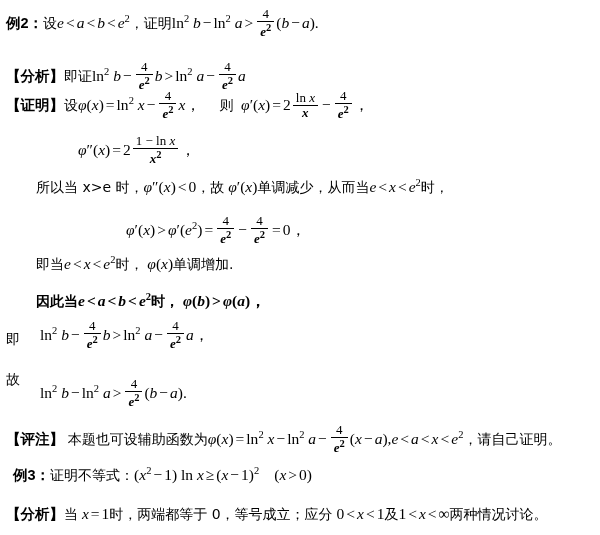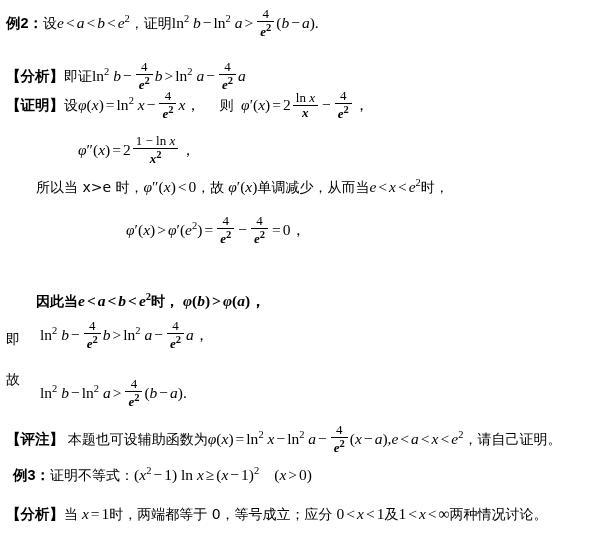--- a/index.html
+++ b/index.html
@@ -110,20 +110,23 @@
   </div>
 
   <div class="line" style="left:36px; top:178px;">
     <span class="cjk">所以当 x&gt;e 时，</span><span class="math">φ</span><span class="mathup">″(</span><span class="math">x</span><span class="mathup">)</span><span class="op">&lt;</span><span class="mathup">0</span><span class="cjk">，故</span><span class="math">&nbsp;φ</span><span class="mathup">′(</span><span class="math">x</span><span class="mathup">)</span><span class="cjk">单调减少，从而当</span><span class="math">e</span><span class="op">&lt;</span><span class="math">x</span><span class="op">&lt;</span><span class="math">e</span><span class="supn">2</span><span class="cjk">时，</span>
   </div>
 
   <div class="line" style="left:78px; top:215px;margin-left:48px;">
     <span class="math">φ</span><span class="mathup">′(</span><span class="math">x</span><span class="mathup">)</span><span class="op">&gt;</span><span class="math">φ</span><span class="mathup">′(</span><span class="math">e</span><span class="supn">2</span><span class="mathup">)</span><span class="op">=</span><span class="frac"><span class="num up">4</span><span class="den"><span class="ital">e</span><span class="supn">2</span></span></span><span class="op">−</span><span class="frac"><span class="num up">4</span><span class="den"><span class="ital">e</span><span class="supn">2</span></span></span><span class="op">=</span><span class="mathup">0</span><span class="mathup">，</span>
   </div>
 
+  <div class="line" style="left:36px; top:255px;">
+    <span class="cjk">即当</span><span class="math">e</span><span class="op">&lt;</span><span class="math">x</span><span class="op">&lt;</span><span class="math">e</span><span class="supn">2</span><span class="cjk">时，</span><span class="math">&nbsp;φ</span><span class="mathup">(</span><span class="math">x</span><span class="mathup">)</span><span class="cjk">单调增加.</span>
+  </div>
 
   <div class="line" style="left:36px; top:292px;font-weight:bold;">
     <span class="cjk">因此当</span><span class="math">e</span><span class="op">&lt;</span><span class="math">a</span><span class="op">&lt;</span><span class="math">b</span><span class="op">&lt;</span><span class="math">e</span><span class="supn">2</span><span class="cjk">时，</span><span class="math">&nbsp;φ</span><span class="mathup">(</span><span class="math">b</span><span class="mathup">)</span><span class="op">&gt;</span><span class="math">φ</span><span class="mathup">(</span><span class="math">a</span><span class="mathup">)</span><span class="mathup">，</span>
   </div>
 
   <div class="line" style="left:6px; top:332px;">
     <span class="cjk">即</span>
   </div>
   <div class="line" style="left:40px; top:320px;">
     <span class="mathup">ln</span><span class="supn">2</span><span class="math">&nbsp;b</span><span class="op">−</span><span class="frac"><span class="num up">4</span><span class="den"><span class="ital">e</span><span class="supn">2</span></span></span><span class="math">b</span><span class="op">&gt;</span><span class="mathup">ln</span><span class="supn">2</span><span class="math">&nbsp;a</span><span class="op">−</span><span class="frac"><span class="num up">4</span><span class="den"><span class="ital">e</span><span class="supn">2</span></span></span><span class="math">a</span><span class="mathup">，</span>

